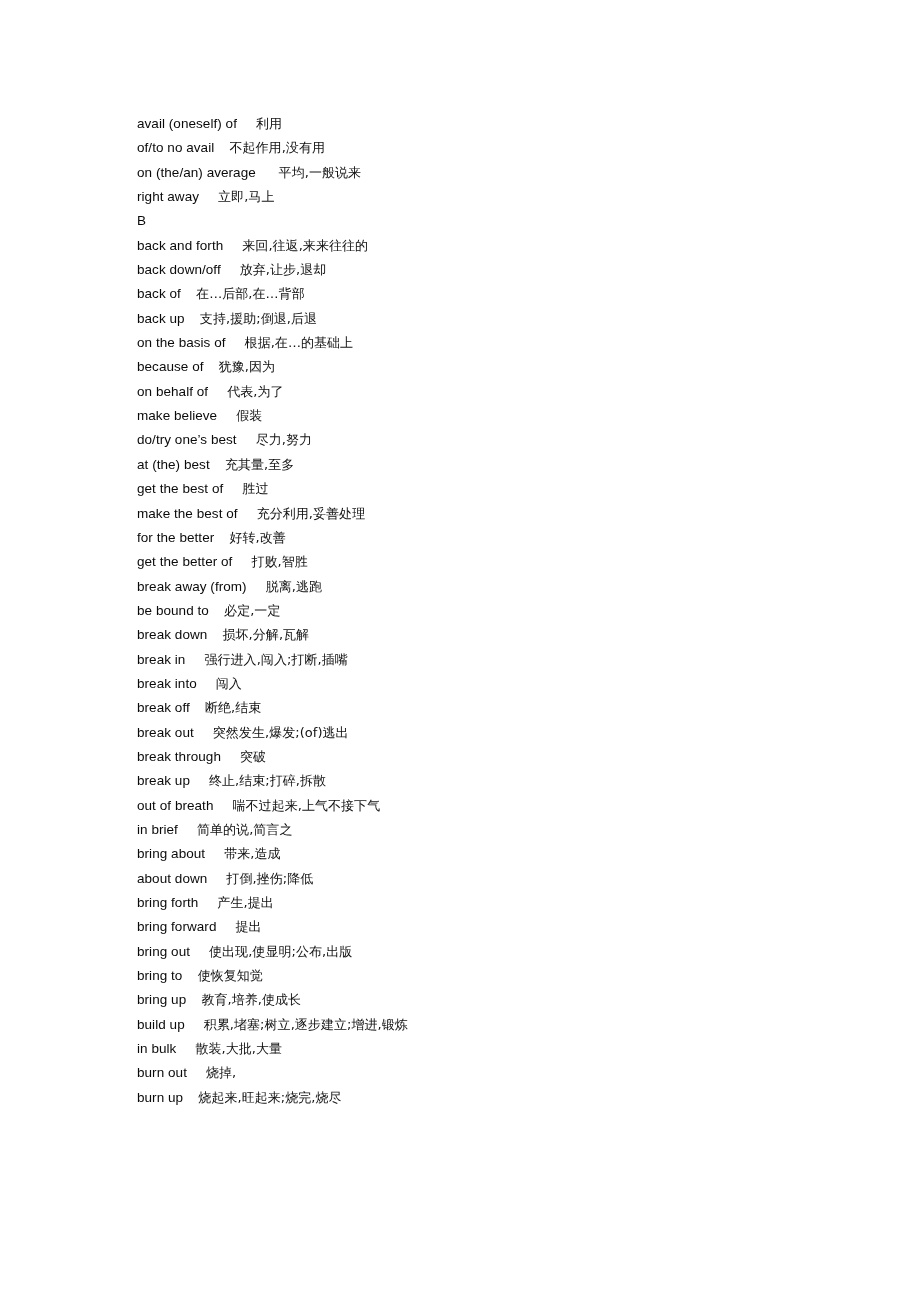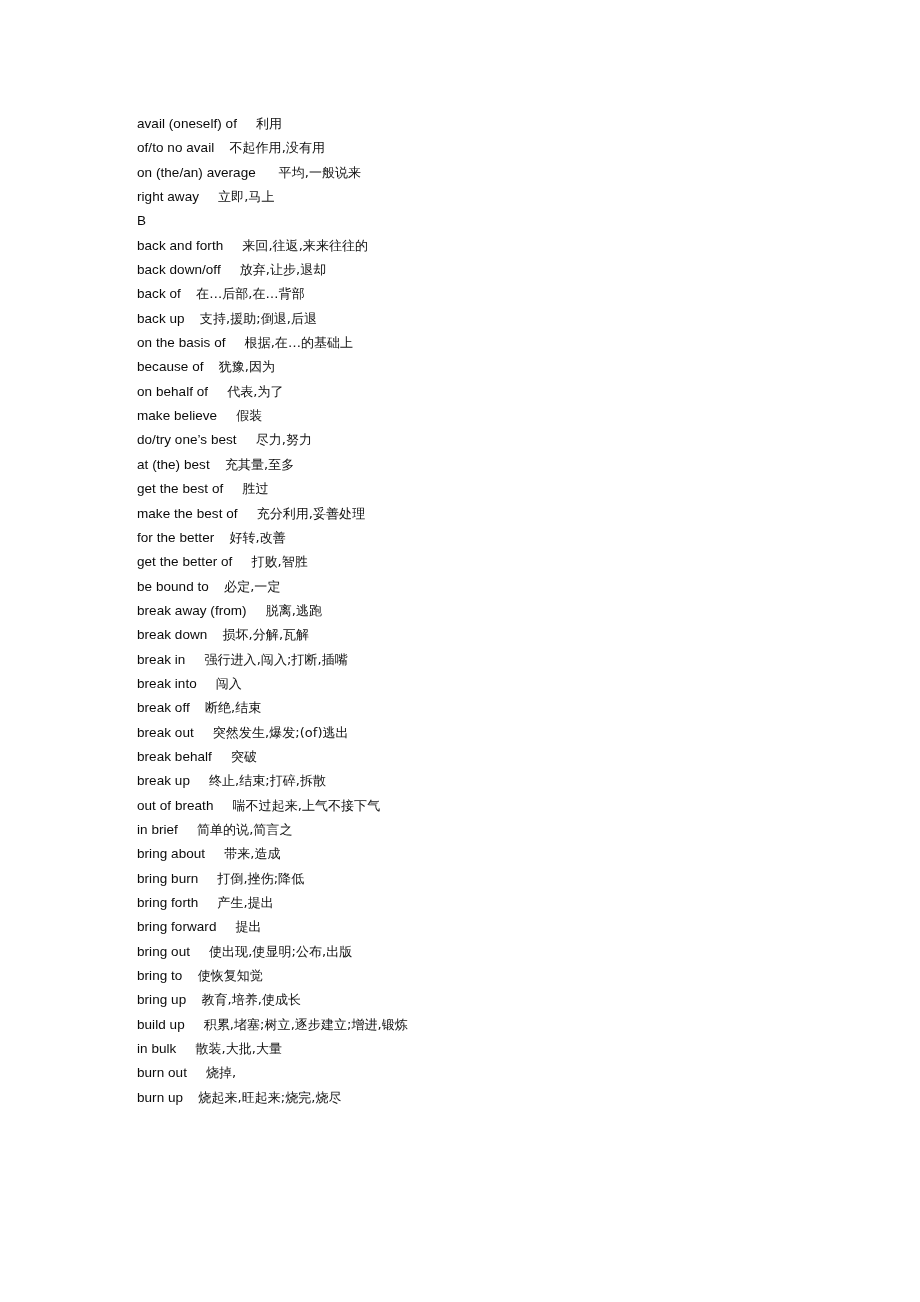--- a/index.html
+++ b/index.html
@@ -73,33 +73,33 @@
       <li class="entry-line"><span class="term">on the basis of</span><span class="term">     </span><span class="gloss">根据,在…的基础上</span></li>
       <li class="entry-line"><span class="term">because of</span><span class="term">    </span><span class="gloss">犹豫,因为</span></li>
       <li class="entry-line"><span class="term">on behalf of</span><span class="term">     </span><span class="gloss">代表,为了</span></li>
       <li class="entry-line"><span class="term">make believe</span><span class="term">     </span><span class="gloss">假装</span></li>
       <li class="entry-line"><span class="term">do/try one’s best</span><span class="term">     </span><span class="gloss">尽力,努力</span></li>
       <li class="entry-line"><span class="term">at (the) best</span><span class="term">    </span><span class="gloss">充其量,至多</span></li>
       <li class="entry-line"><span class="term">get the best of</span><span class="term">     </span><span class="gloss">胜过</span></li>
       <li class="entry-line"><span class="term">make the best of</span><span class="term">     </span><span class="gloss">充分利用,妥善处理</span></li>
       <li class="entry-line"><span class="term">for the better</span><span class="term">    </span><span class="gloss">好转,改善</span></li>
       <li class="entry-line"><span class="term">get the better of</span><span class="term">     </span><span class="gloss">打败,智胜</span></li>
+      <li class="entry-line"><span class="term">break away (from)</span><span class="term">     </span><span class="gloss">脱离,逃跑</span></li>
       <li class="entry-line"><span class="term">be bound to</span><span class="term">    </span><span class="gloss">必定,一定</span></li>
-      <li class="entry-line"><span class="term">break away (from)</span><span class="term">     </span><span class="gloss">脱离,逃跑</span></li>
       <li class="entry-line"><span class="term">break down</span><span class="term">    </span><span class="gloss">损坏,分解,瓦解</span></li>
       <li class="entry-line"><span class="term">break in</span><span class="term">     </span><span class="gloss">强行进入,闯入;打断,插嘴</span></li>
       <li class="entry-line"><span class="term">break into</span><span class="term">     </span><span class="gloss">闯入</span></li>
       <li class="entry-line"><span class="term">break off</span><span class="term">    </span><span class="gloss">断绝,结束</span></li>
       <li class="entry-line"><span class="term">break out</span><span class="term">     </span><span class="gloss">突然发生,爆发;(of)逃出</span></li>
-      <li class="entry-line"><span class="term">break behalf</span><span class="term">     </span><span class="gloss">突破</span></li>
+      <li class="entry-line"><span class="term">break through</span><span class="term">     </span><span class="gloss">突破</span></li>
       <li class="entry-line"><span class="term">break up</span><span class="term">     </span><span class="gloss">终止,结束;打碎,拆散</span></li>
       <li class="entry-line"><span class="term">out of breath</span><span class="term">     </span><span class="gloss">喘不过起来,上气不接下气</span></li>
       <li class="entry-line"><span class="term">in brief</span><span class="term">     </span><span class="gloss">简单的说,简言之</span></li>
       <li class="entry-line"><span class="term">bring about</span><span class="term">     </span><span class="gloss">带来,造成</span></li>
-      <li class="entry-line"><span class="term">bring burn</span><span class="term">     </span><span class="gloss">打倒,挫伤;降低</span></li>
+      <li class="entry-line"><span class="term">about down</span><span class="term">     </span><span class="gloss">打倒,挫伤;降低</span></li>
       <li class="entry-line"><span class="term">bring forth</span><span class="term">     </span><span class="gloss">产生,提出</span></li>
       <li class="entry-line"><span class="term">bring forward</span><span class="term">     </span><span class="gloss">提出</span></li>
       <li class="entry-line"><span class="term">bring out</span><span class="term">     </span><span class="gloss">使出现,使显明;公布,出版</span></li>
       <li class="entry-line"><span class="term">bring to</span><span class="term">    </span><span class="gloss">使恢复知觉</span></li>
       <li class="entry-line"><span class="term">bring up</span><span class="term">    </span><span class="gloss">教育,培养,使成长</span></li>
       <li class="entry-line"><span class="term">build up</span><span class="term">     </span><span class="gloss">积累,堵塞;树立,逐步建立;增进,锻炼</span></li>
       <li class="entry-line"><span class="term">in bulk</span><span class="term">     </span><span class="gloss">散装,大批,大量</span></li>
       <li class="entry-line"><span class="term">burn out</span><span class="term">     </span><span class="gloss">烧掉,</span></li>
       <li class="entry-line"><span class="term">burn up</span><span class="term">    </span><span class="gloss">烧起来,旺起来;烧完,烧尽</span></li>
     </ul>

